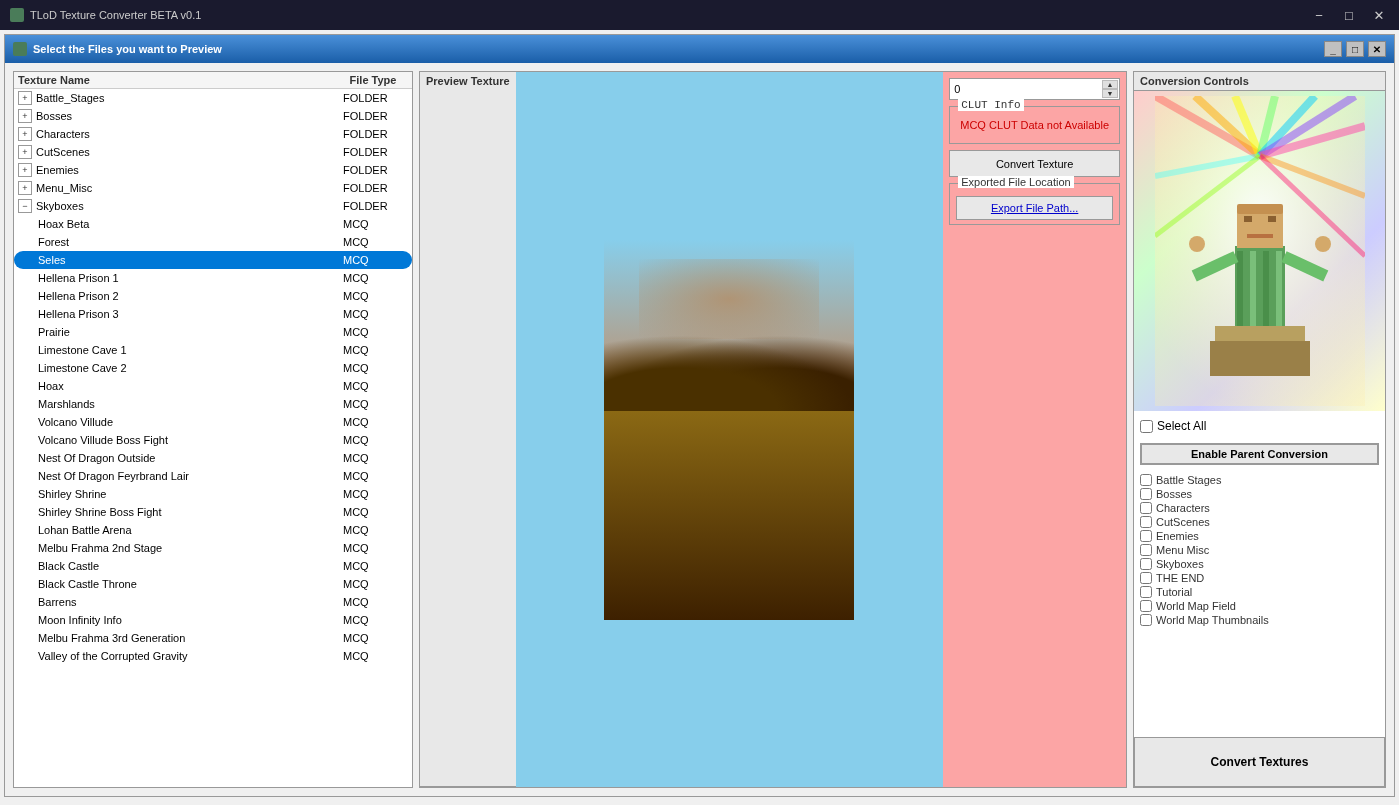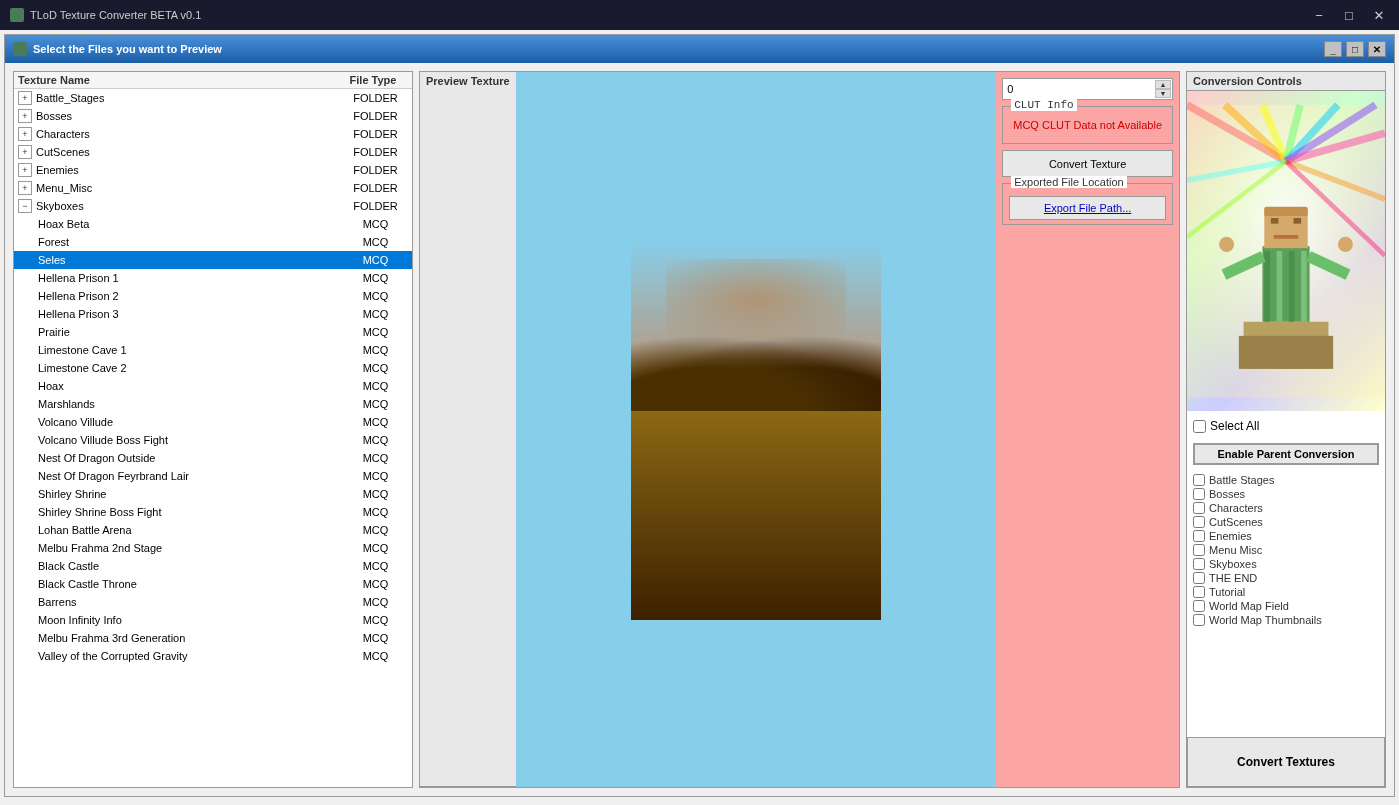--- a/index.html
+++ b/index.html
@@ -142,20 +142,21 @@
     .texture-item {
       display: flex;
       align-items: center;
       padding: 1px 4px;
       cursor: pointer;
       min-height: 18px;
     }
     .texture-item.selected {
       background: #0078d7;
       color: white;
+      border-radius: 9px;
     }
     .texture-item .expand-btn {
       width: 14px;
       height: 14px;
       border: 1px solid #999;
       background: white;
       display: flex;
       align-items: center;
       justify-content: center;
       font-size: 9px;
@@ -170,21 +171,20 @@
     .texture-item .item-name {
       flex: 1;
       font-size: 11px;
       overflow: hidden;
       text-overflow: ellipsis;
       white-space: nowrap;
     }
     .texture-item .item-type {
       width: 65px;
       font-size: 11px;
-      text-align: center;
     }
     .texture-item.selected .item-name,
     .texture-item.selected .item-type {
       color: white;
     }
 
     
     .preview-panel {
       flex: 1;
       border: 1px solid #999;
@@ -354,21 +354,21 @@
       color: #0000cc;
       text-decoration: underline;
       height: 24px;
       display: flex;
       align-items: center;
       justify-content: center;
     }
 
     
     .conversion-panel {
-      width: 200px;
+      width: 253px;
       border: 1px solid #999;
       background: white;
       display: flex;
       flex-direction: column;
     }
     .conversion-preview {
       width: 100%;
       height: 320px;
       background: linear-gradient(135deg, #ffcccc, #ccffcc, #ccccff, #ffffcc);
       position: relative;

